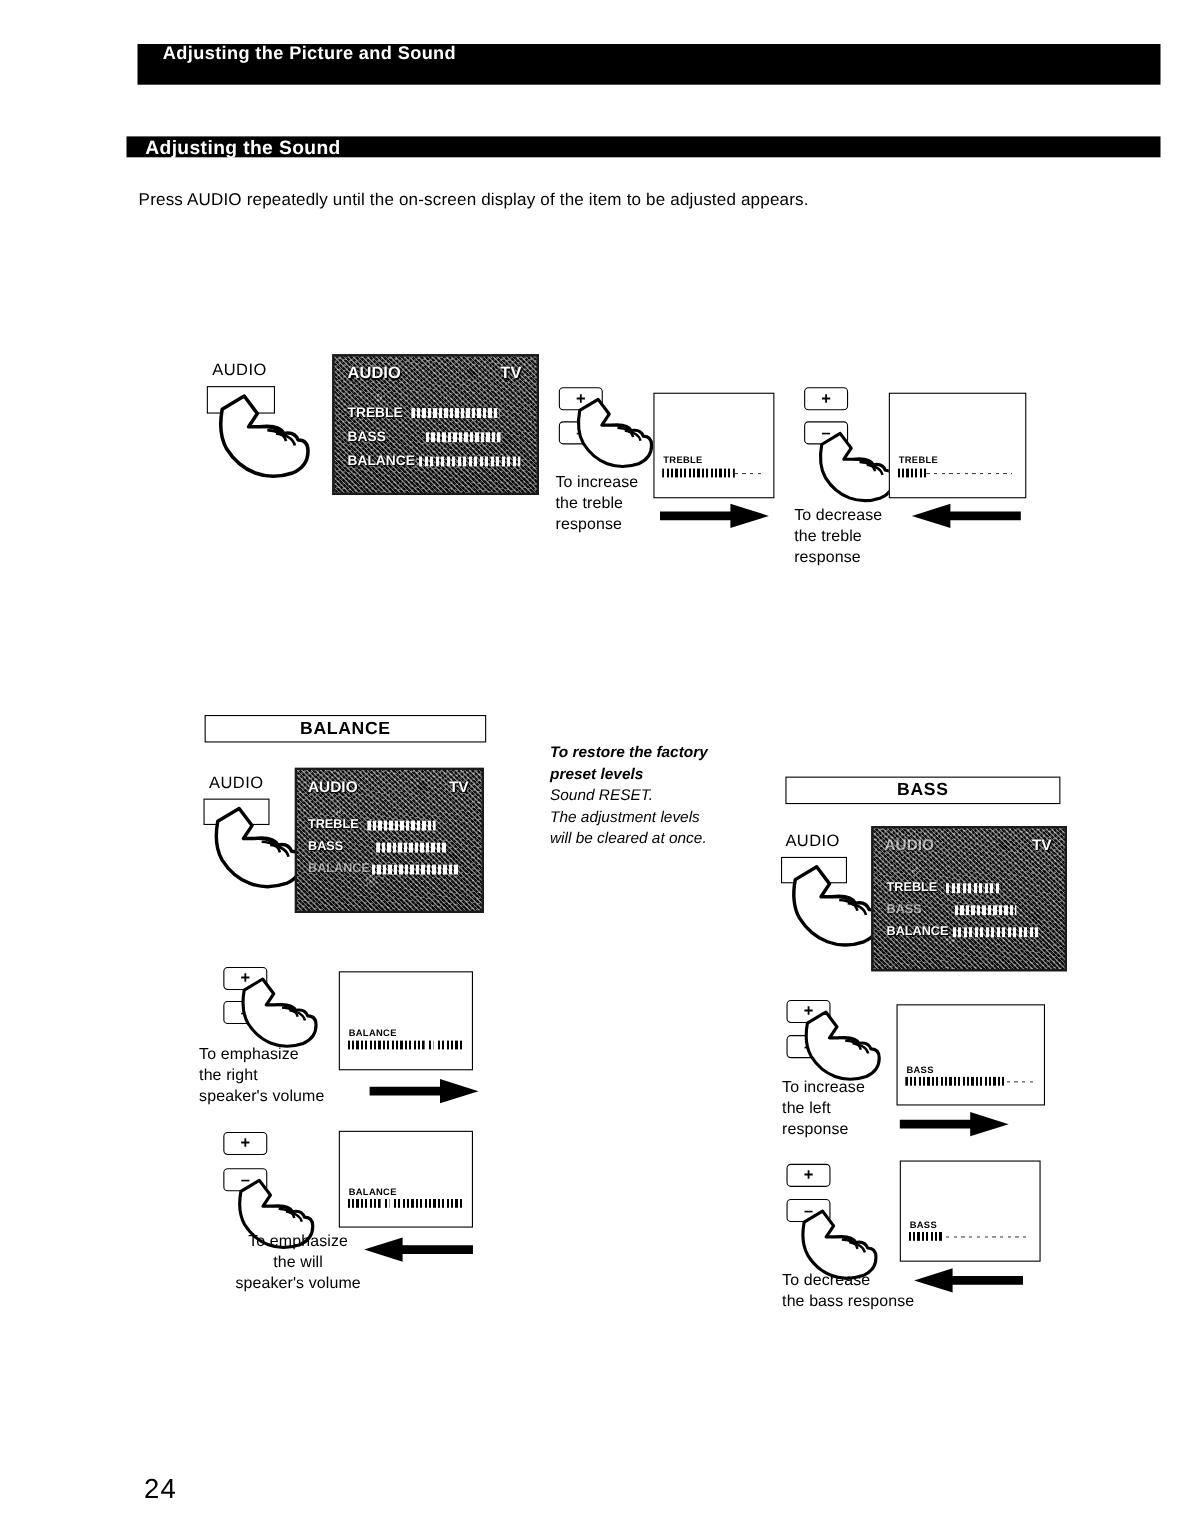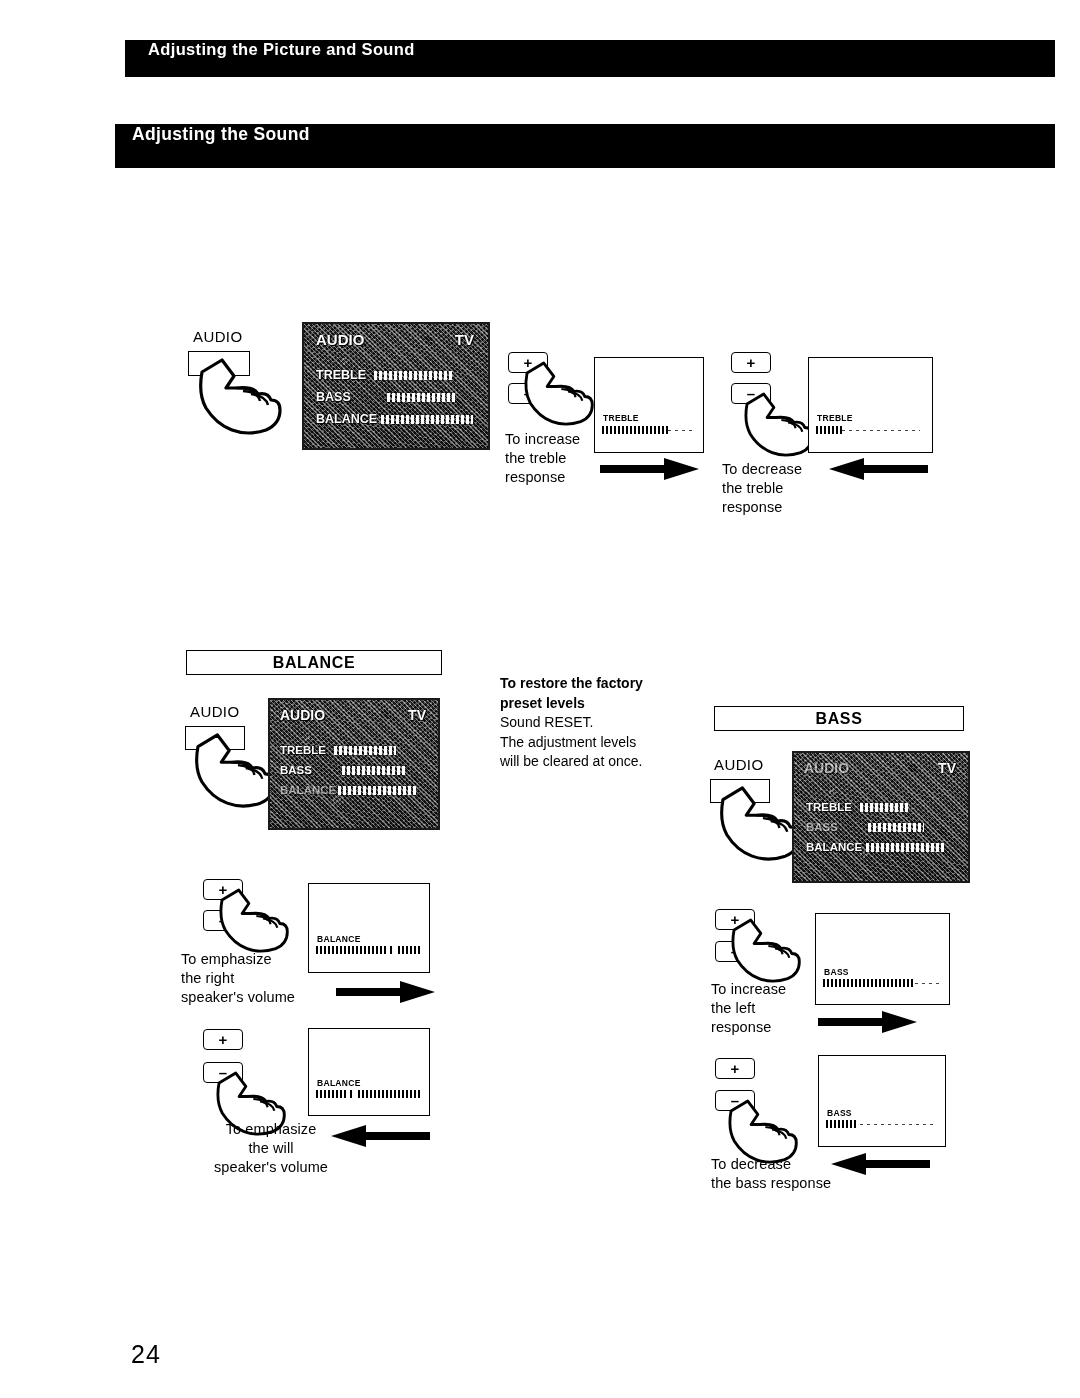--- a/index.html
+++ b/index.html
@@ -8,21 +8,21 @@
     font-family:"Liberation Sans",sans-serif;color:#000;
     -webkit-font-smoothing:none;
   }
   .page{position:absolute;inset:0;background:#fff;}
 
   
   .hdr-bar{position:absolute;background:#000;display:flex;align-items:flex-start;}
   .hdr-bar .txt{color:#fff;font-weight:bold;letter-spacing:.35px;}
   #hdr-chapter{left:125px;top:40px;width:930px;height:37px;}
   #hdr-chapter .txt{font-size:16.5px;margin-left:23px;}
-  #hdr-section{left:115px;top:124px;width:940px;height:44px;}
+  #hdr-section{left:115px;top:124px;width:940px;height:19px;}
   #hdr-section .txt{font-size:17.5px;margin-left:17px;}
 
   .intro{position:absolute;left:126px;top:173px;font-size:15.5px;letter-spacing:.15px;white-space:nowrap;}
 
   
   .tv{position:absolute;border:1.6px solid #000;background:#fff;box-sizing:border-box;}
   .tv.noise{
     border:2.2px solid #1a1a1a;
     background-color:#3a3a3a;
     background-image:
@@ -64,21 +64,21 @@
 
   
   .cap{position:absolute;font-size:14.5px;line-height:19px;letter-spacing:.1px;}
   .cap.center{text-align:center;}
 
   
   .boxtitle{position:absolute;border:1.7px solid #000;background:#fff;box-sizing:border-box;
     display:flex;align-items:center;justify-content:center;font-weight:bold;letter-spacing:.6px;}
 
   
-  .note{position:absolute;font-size:14px;line-height:19.5px;}
+  .note{position:absolute;font-size:14px;line-height:19.5px;font-style:italic;}
   .note b{font-weight:bold;}
 
   .pageno{position:absolute;left:131px;top:1325px;font-size:25px;letter-spacing:1px;margin-top:15px;}
 
   
   .hand{position:absolute;}
   svg{display:block;overflow:visible;}
   .arrow{position:absolute;}
 </style>
 </head>
@@ -87,20 +87,21 @@
 <div class="page">
 
   <div class="hdr-bar" id="hdr-chapter">
     <span class="txt">Adjusting the Picture and Sound</span>
   </div>
 
   <div class="hdr-bar" id="hdr-section">
     <span class="txt">Adjusting the Sound</span>
   </div>
 
+  <div class="intro">Press AUDIO repeatedly until the on-screen display of the item to be adjusted appears.</div>
 
   <div class="audio-lbl" style="left:193px;top:328px;">AUDIO</div>
   <div class="btn-wide" style="left:188px;top:351px;width:62px;height:25px;"></div>
   <div class="hand" style="left:196px;top:358px;">
     <svg width="86" height="78" viewBox="0 0 86 78">
       <path d="M6 14 L26 2 L38 18 L30 30 L40 30 Q58 28 62 36 Q72 34 75 42 Q84 42 84 52 Q84 66 70 72 Q52 78 36 72 Q20 66 10 50 Q2 36 6 14 Z" fill="#fff" stroke="#000" stroke-width="3.2" stroke-linejoin="round"></path>
       <path d="M40 30 Q58 30 60 38" fill="none" stroke="#000" stroke-width="2.4"></path>
       <path d="M47 33 Q62 34 64 43" fill="none" stroke="#000" stroke-width="2.4"></path>
       <path d="M55 36 Q70 38 72 47" fill="none" stroke="#000" stroke-width="2.4"></path>
     </svg>

